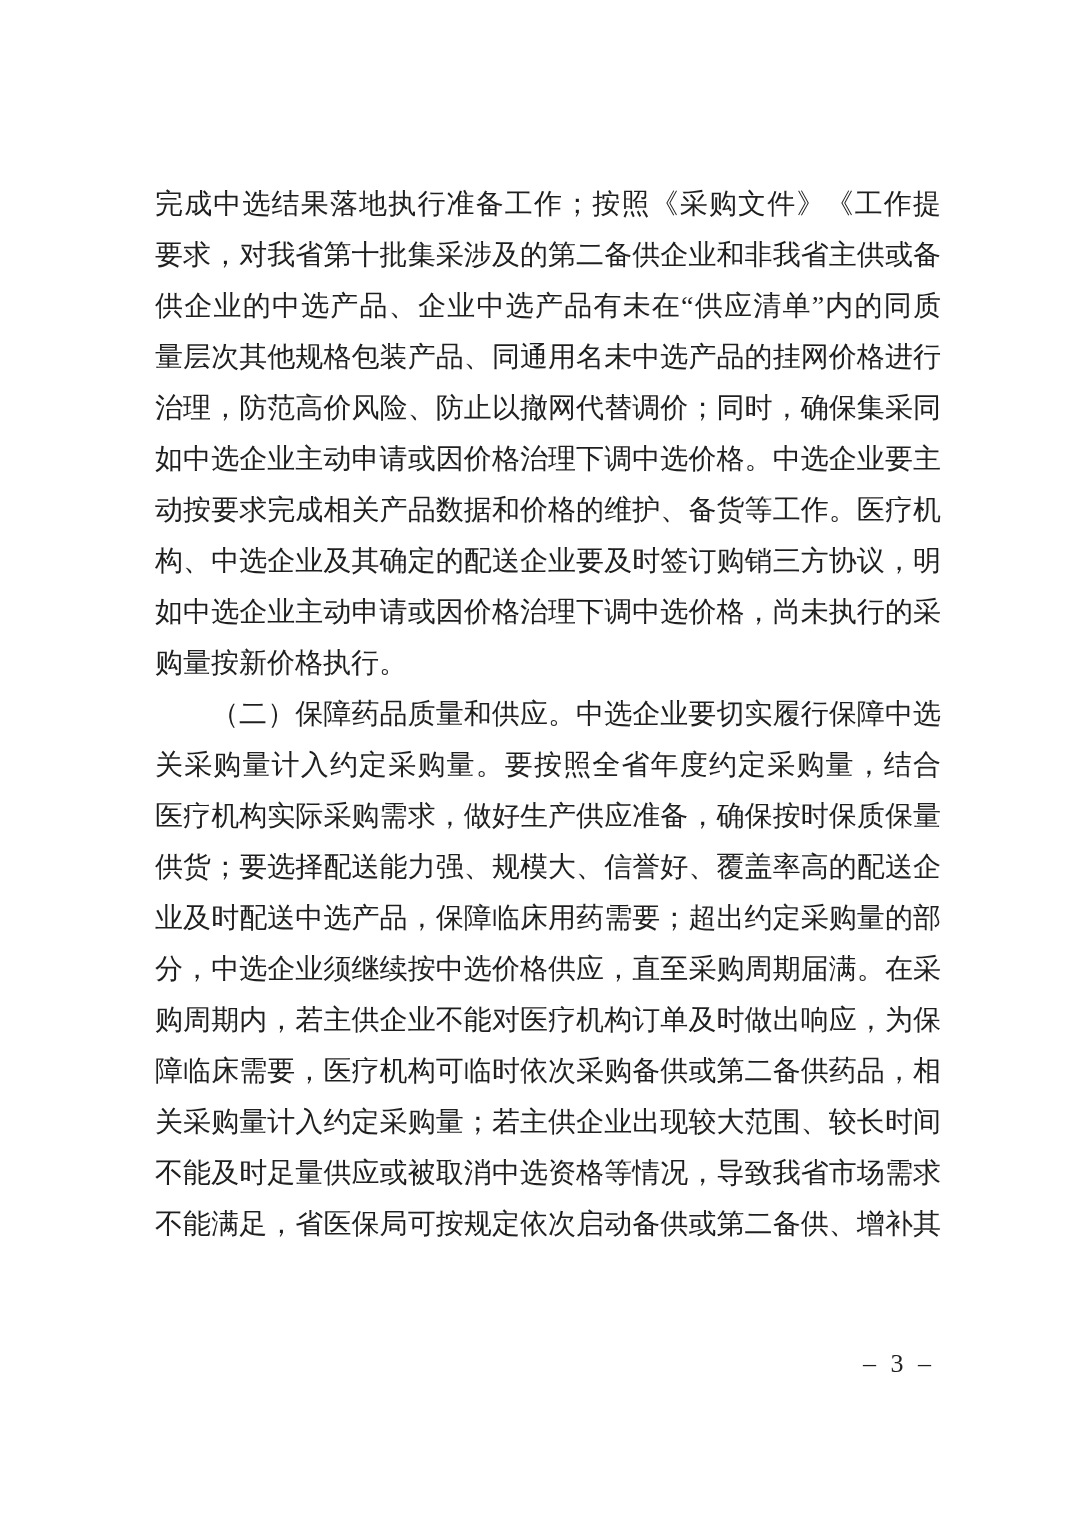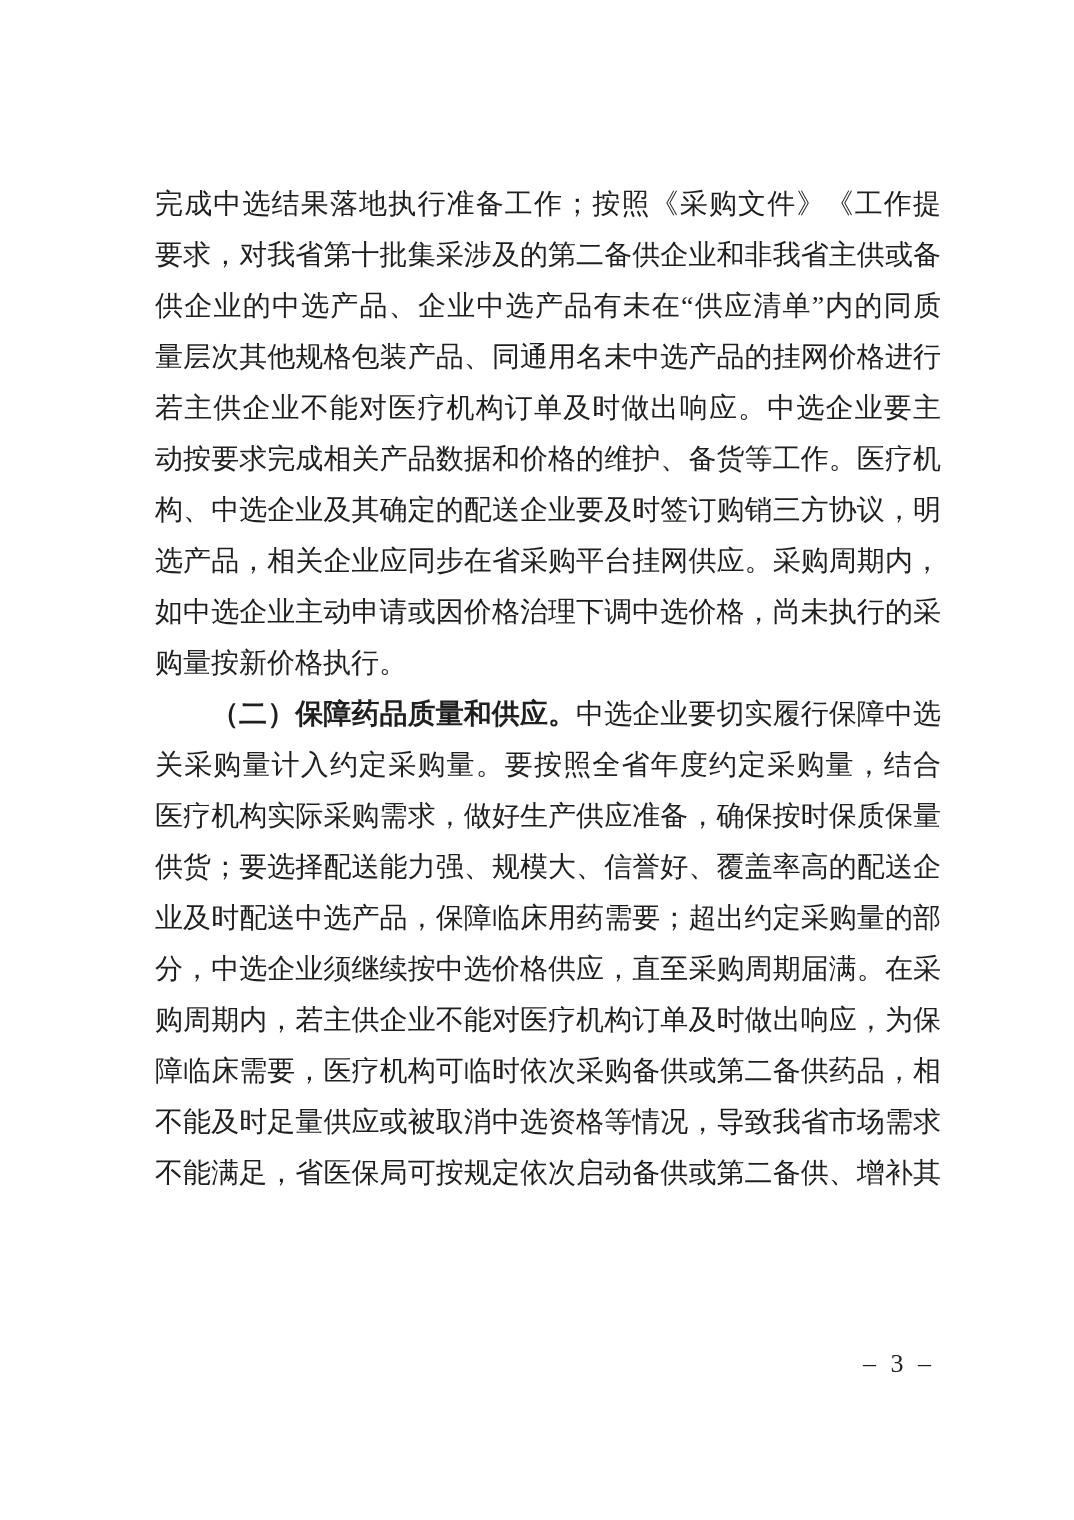--- a/index.html
+++ b/index.html
@@ -36,21 +36,21 @@
     overflow: hidden;
   }
   .line.no-justify {
     text-align: center;
     text-align-last: left;
   }
   .line.indent {
     text-indent: 56px;
   }
   .seg-bold {
-    font-weight: 700;
+    font-weight: 400;
   }
   .page-number {
     position: absolute;
     top: 1350px;
     right: 139px;
     font-size: 26px;
     line-height: 28px;
     color: #1f1f1f;
     letter-spacing: 4px;
     white-space: pre;
@@ -58,31 +58,32 @@
 </style>
 </head>
 <body>
 
 <div class="page">
   <main class="doc-body">
       <div class="line"><span class="seg">完成中选结果落地执行准备工作；按照《采购文件》《工作提示》</span></div>
       <div class="line"><span class="seg">要求，对我省第十批集采涉及的第二备供企业和非我省主供或备</span></div>
       <div class="line"><span class="seg">供企业的中选产品、企业中选产品有未在“供应清单”内的同质</span></div>
       <div class="line"><span class="seg">量层次其他规格包装产品、同通用名未中选产品的挂网价格进行</span></div>
-      <div class="line"><span class="seg">若主供企业不能对医疗机构订单及时做出响应。中选企业要主</span></div>
+      <div class="line"><span class="seg">治理，防范高价风险、防止以撤网代替调价；同时，确保集采同</span></div>
+      <div class="line"><span class="seg">如中选企业主动申请或因价格治理下调中选价格。中选企业要主</span></div>
       <div class="line"><span class="seg">动按要求完成相关产品数据和价格的维护、备货等工作。医疗机</span></div>
       <div class="line"><span class="seg">构、中选企业及其确定的配送企业要及时签订购销三方协议，明</span></div>
-      <div class="line"><span class="seg">选产品，相关企业应同步在省采购平台挂网供应。采购周期内，</span></div>
       <div class="line"><span class="seg">如中选企业主动申请或因价格治理下调中选价格，尚未执行的采</span></div>
       <div class="line no-justify"><span class="seg">购量按新价格执行。</span></div>
       <div class="line indent"><span class="seg-bold">（二）保障药品质量和供应。</span><span class="seg">中选企业要切实履行保障中选</span></div>
       <div class="line"><span class="seg">关采购量计入约定采购量。要按照全省年度约定采购量，结合</span></div>
       <div class="line"><span class="seg">医疗机构实际采购需求，做好生产供应准备，确保按时保质保量</span></div>
       <div class="line"><span class="seg">供货；要选择配送能力强、规模大、信誉好、覆盖率高的配送企</span></div>
       <div class="line"><span class="seg">业及时配送中选产品，保障临床用药需要；超出约定采购量的部</span></div>
       <div class="line"><span class="seg">分，中选企业须继续按中选价格供应，直至采购周期届满。在采</span></div>
       <div class="line"><span class="seg">购周期内，若主供企业不能对医疗机构订单及时做出响应，为保</span></div>
       <div class="line"><span class="seg">障临床需要，医疗机构可临时依次采购备供或第二备供药品，相</span></div>
+      <div class="line"><span class="seg">关采购量计入约定采购量；若主供企业出现较大范围、较长时间</span></div>
       <div class="line"><span class="seg">不能及时足量供应或被取消中选资格等情况，导致我省市场需求</span></div>
       <div class="line"><span class="seg">不能满足，省医保局可按规定依次启动备供或第二备供、增补其</span></div>
     </main>
   <div class="page-number">– 3 –</div>
 </div>
 
 </body></html>

